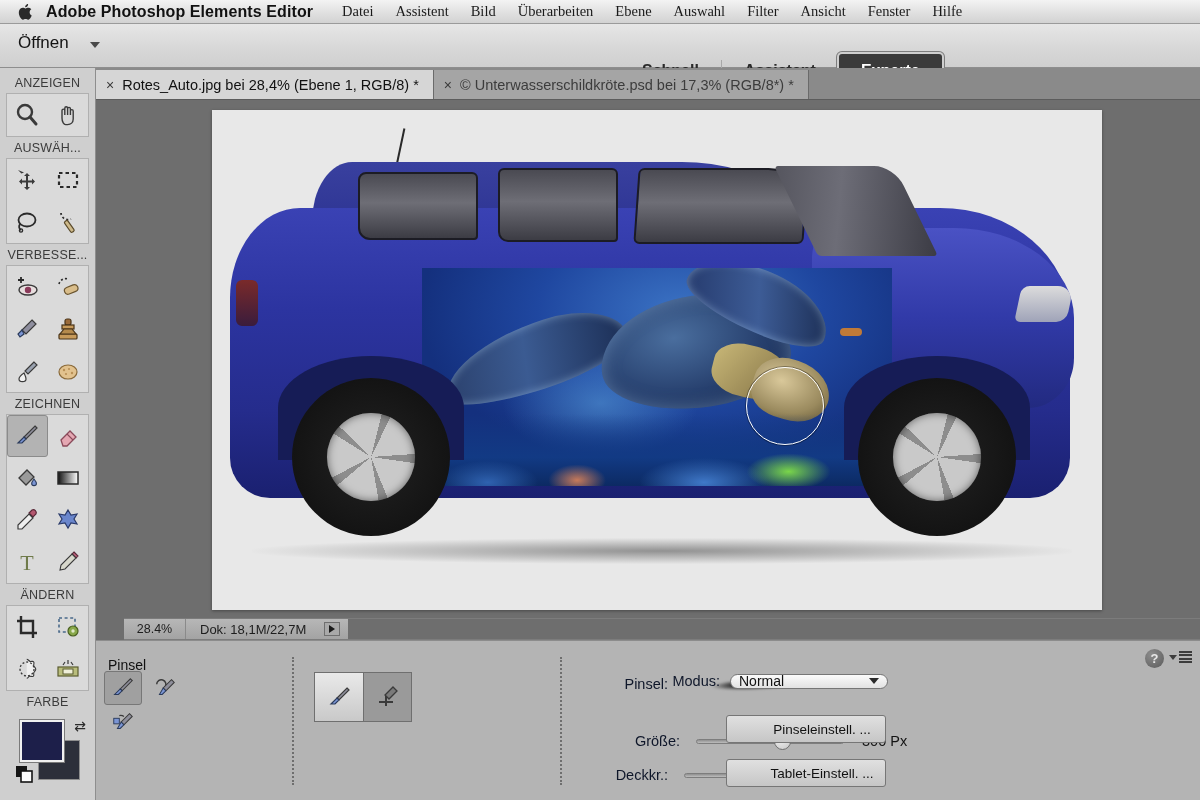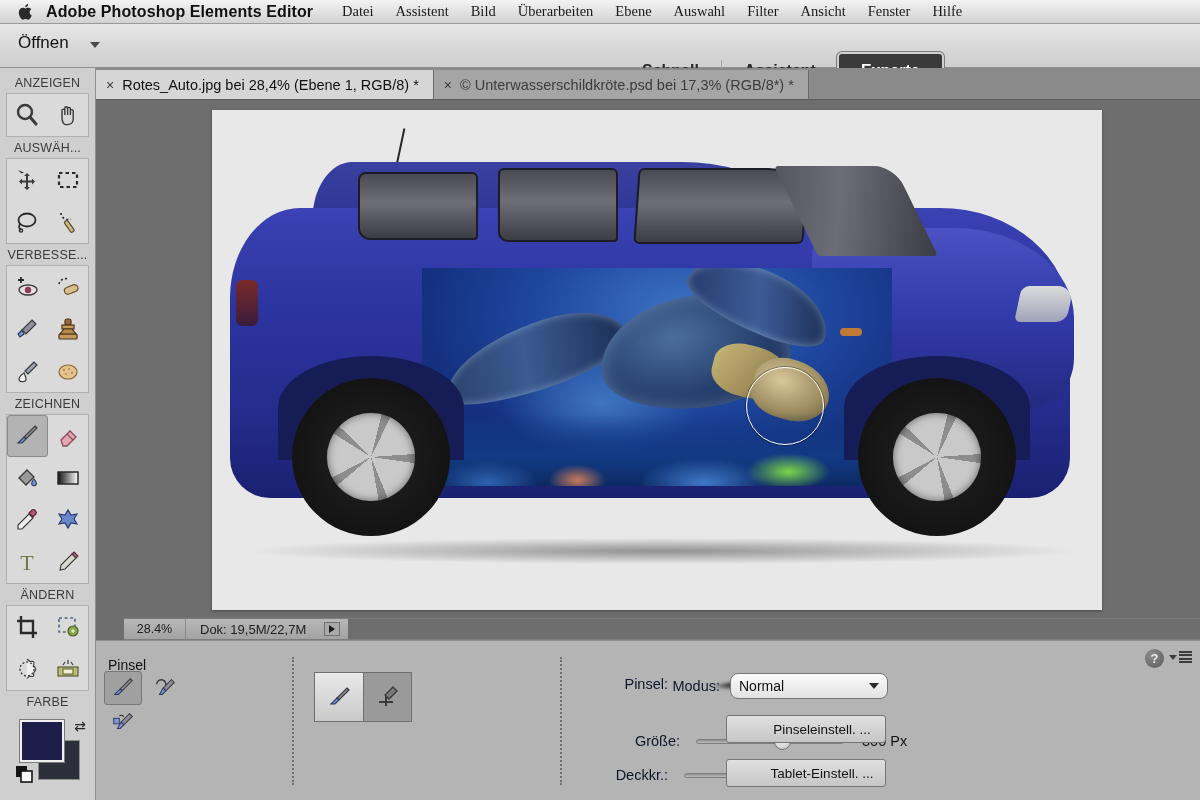--- a/index.html
+++ b/index.html
@@ -290,21 +290,21 @@
     background: linear-gradient(to bottom, #8f8f8f, #bdbdbd); border: 1px solid #7d7d7d;
   }
   .slider-knob {
     position: absolute; width: 17px; height: 17px; border-radius: 50%;
     background: radial-gradient(circle at 35% 30%, #f2f2f2, #c6c6c6);
     border: 1px solid #6f6f6f;
   }
   .field-value { font-size: 14.5px; color: #141414; white-space: nowrap; }
 
   .select-box {
-    width: 158px; height: 26px; border: 1px solid #767676; border-radius: 8px;
+    width: 158px; height: 15px; border: 1px solid #767676; border-radius: 8px;
     background: linear-gradient(to bottom, #fbfbfb, #e2e2e2);
     display: flex; align-items: center; padding: 0 8px; font-size: 14px; color: #111;
     justify-content: space-between; cursor: default;
   }
   .btn {
     width: 160px; height: 28px; border: 1px solid #767676; border-radius: 3px;
     background: linear-gradient(to bottom, #e0e0e0, #c6c6c6);
     display: flex; align-items: center; justify-content: center;
     font-size: 13.5px; color: #111; cursor: default; white-space: nowrap; padding-left: 32px;
   }
@@ -594,21 +594,21 @@
         <div class="wheel wheel-front"></div>
         <div class="shadow-ground"></div>
 
         <div class="brush-cursor"></div>
       </div>
     </div>
   </div>
 
   <div class="statusbar">
     <div class="status-zoom">28.4%</div>
-    <div class="status-doc">Dok: 19,5M/22,7M</div>
+    <div class="status-doc">Dok: 18,1M/22,7M</div>
     <div class="status-arrow">
       <svg width="8" height="10" viewBox="0 0 8 10">
           <path d="M1 1l6 4-6 4z" fill="#1a1a1a"></path>
         </svg>
     </div>
     <div class="status-rest"></div>
   </div>
 
   <div class="optionsbar">
     <div class="opt-title">Pinsel</div>

